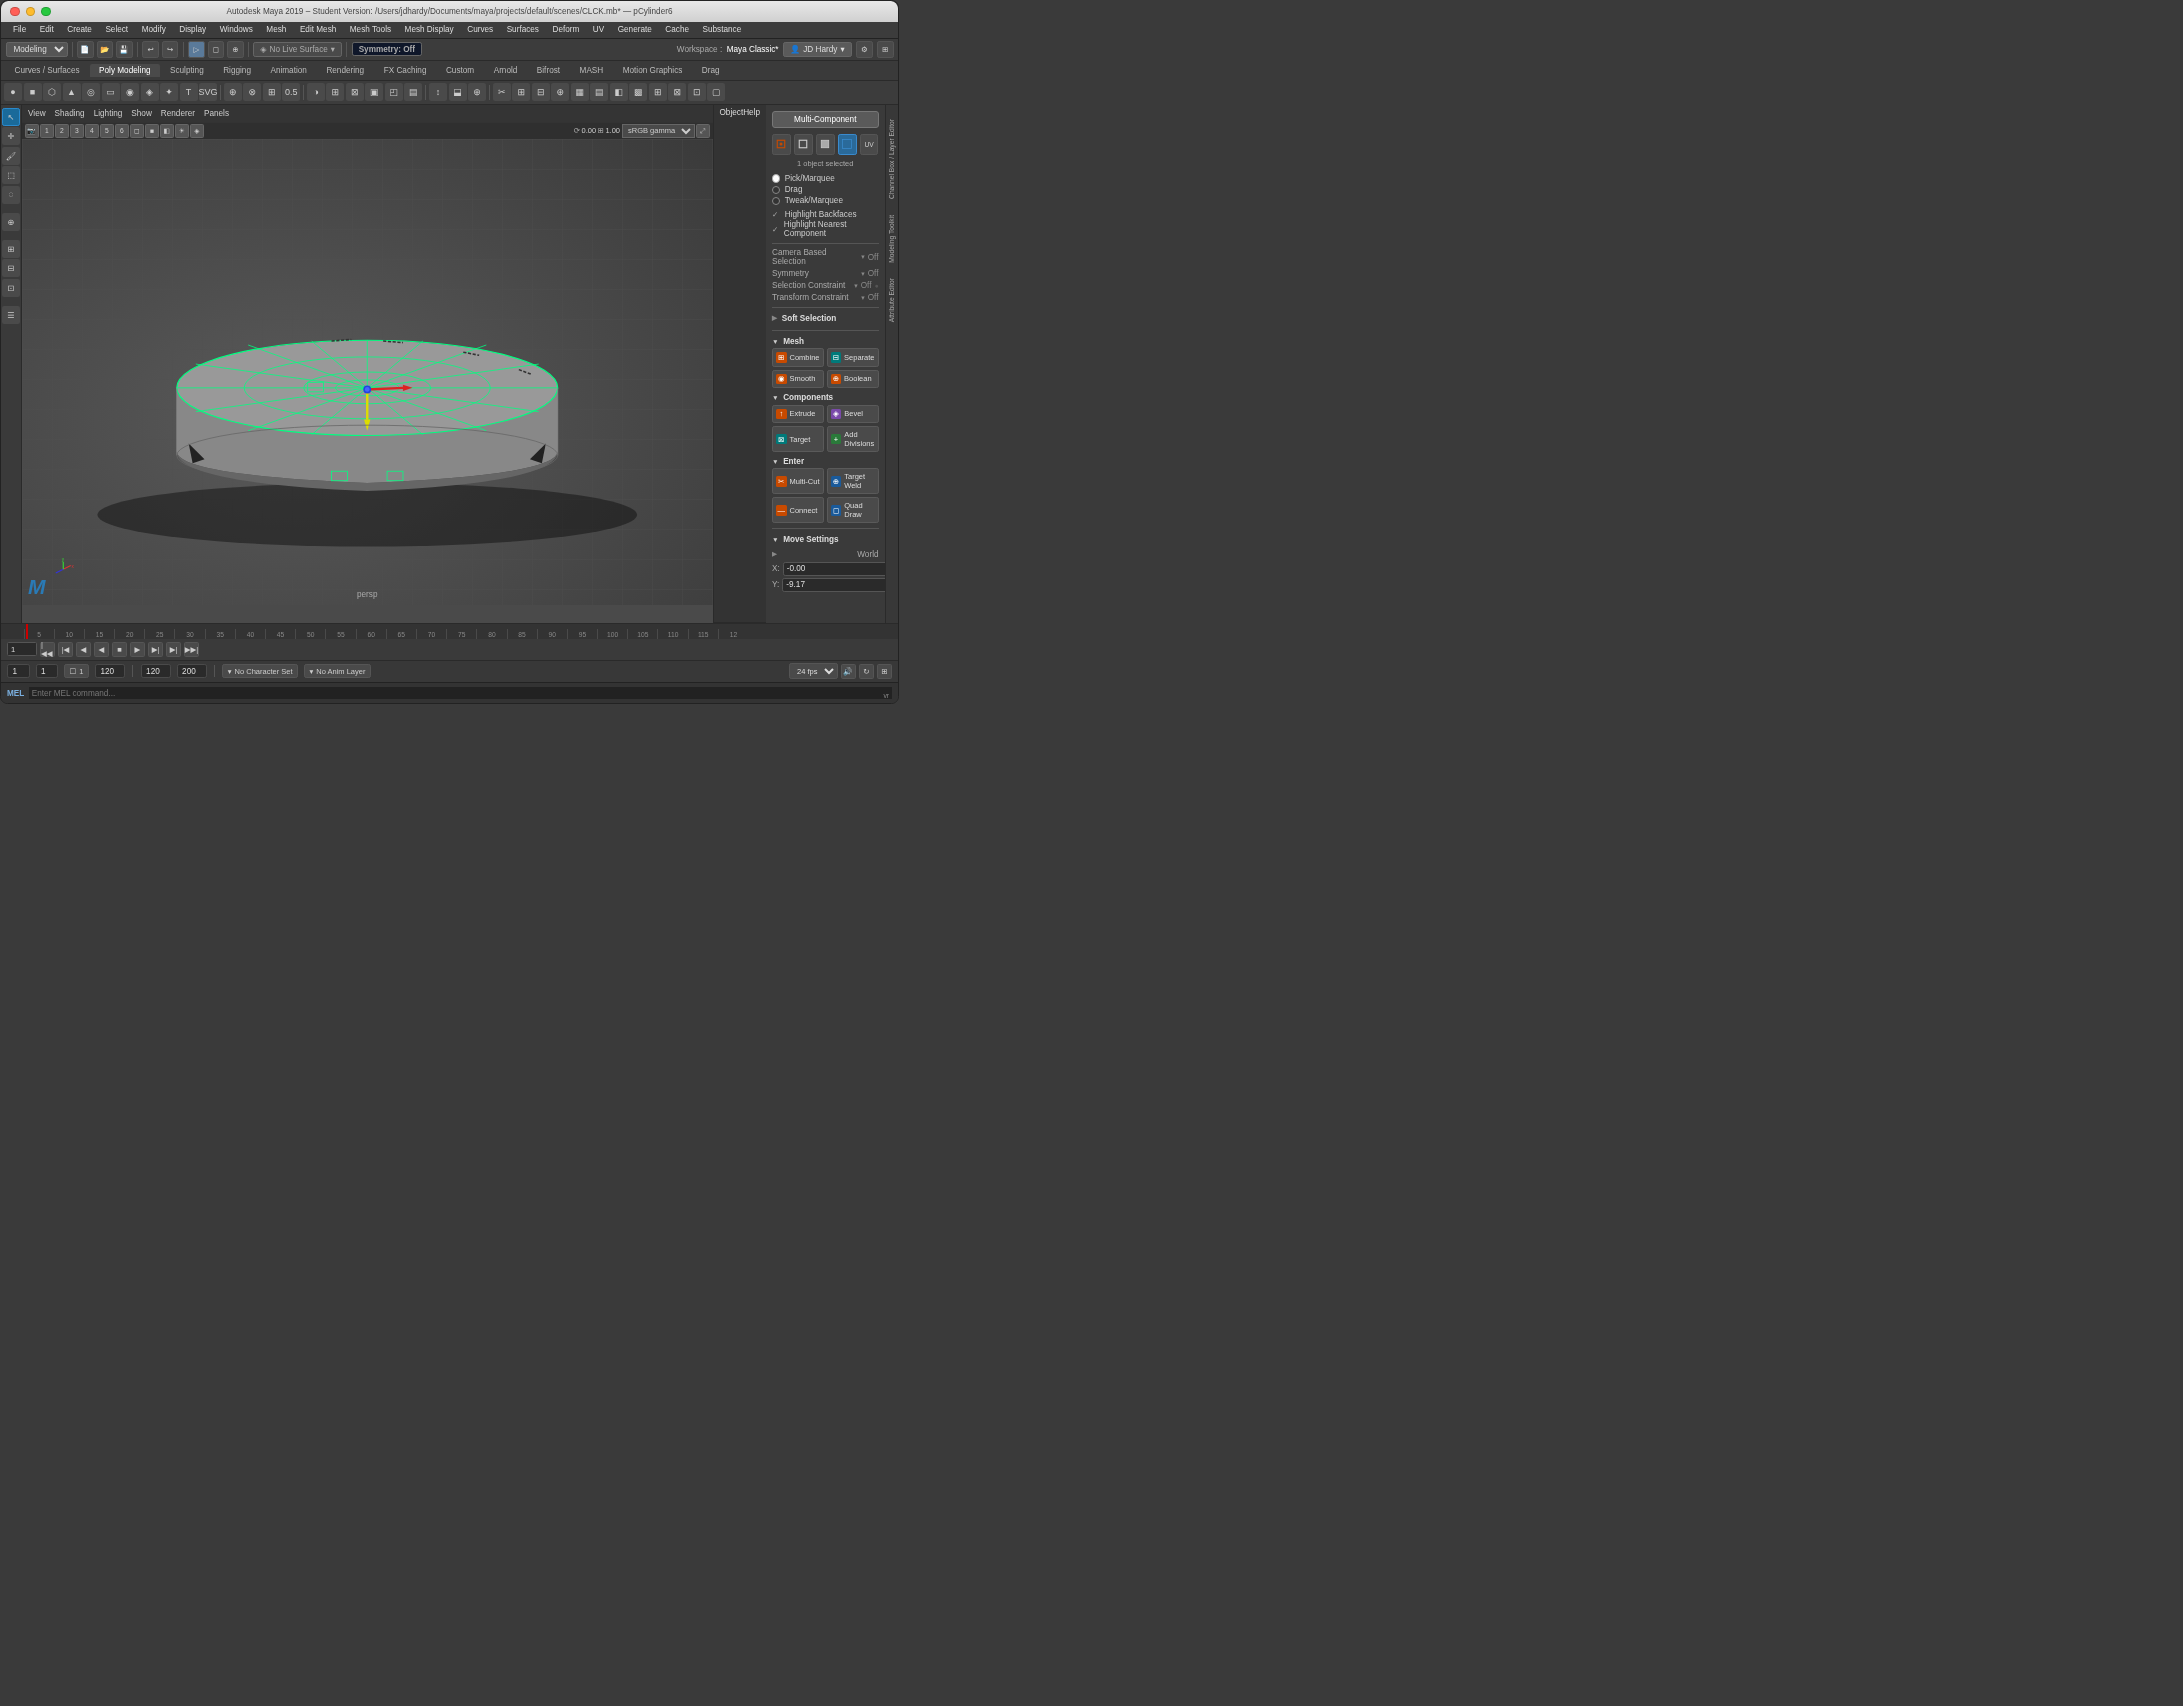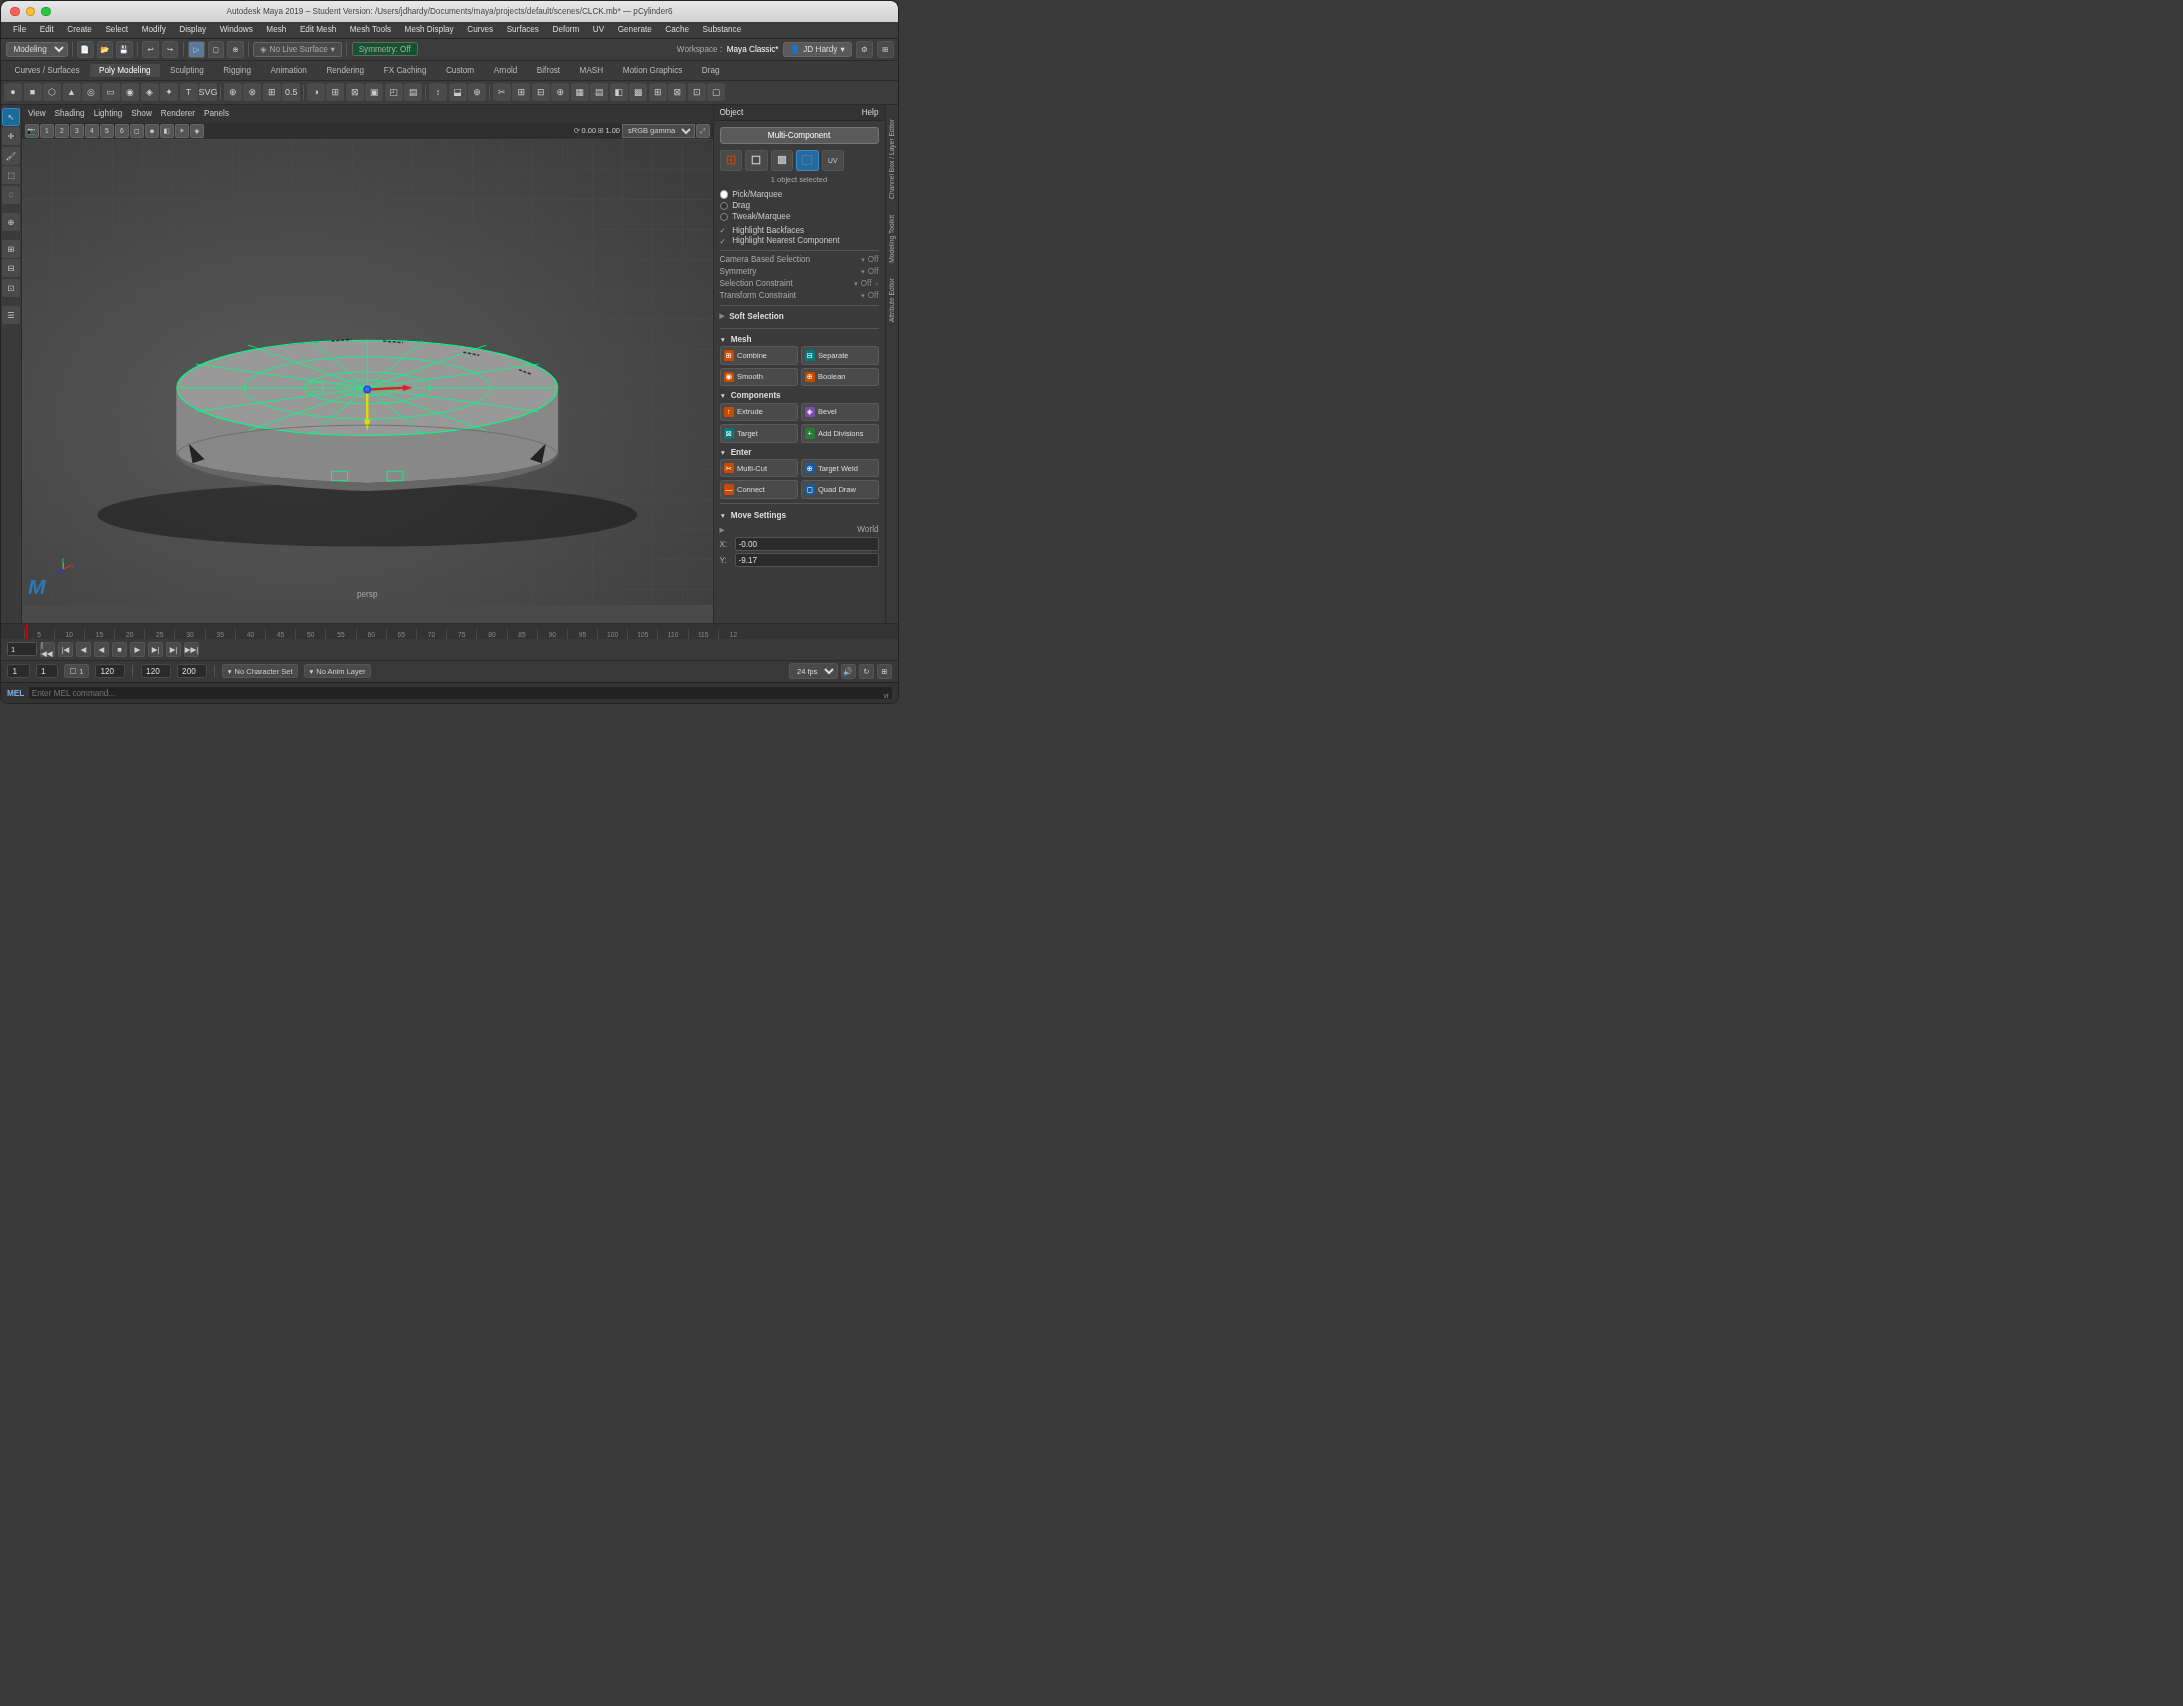--- a/index.html
+++ b/index.html
@@ -108,26 +108,27 @@
       border: 0.7px solid #666;
       border-radius: 2.2px;
       padding: 1.5px 6px;
       font-size: 8.2px;
       color: #aaa;
       display: flex;
       align-items: center;
       gap: 3px;
     }
     .symmetry-badge {
-      background: #14532d;
+      background: #0f172a;
       border: 0.7px solid #666;
       border-radius: 2.2px;
       padding: 1.5px 6px;
       font-size: 8.2px;
       color: #aaa;
+      font-weight: bold;
     }
     .workspace-area {
       margin-left: auto;
       display: flex;
       align-items: center;
       gap: 4.5px;
     }
     .workspace-label { color: #aaa; font-size: 8.2px; }
     .workspace-val { color: #fff; font-size: 8.2px; }
     .user-badge {
@@ -280,21 +281,21 @@
       color: #2a7ab5;
       font-style: italic;
     }
 
     
     .right-panel {
       width: 172px;
       background: #3a3a3a;
       border-left: 0.7px solid #2a2a2a;
       display: flex;
-      flex-direction: column;
+      flex-direction: row;
       overflow: hidden;
       justify-content: center;
     }
 
     
     .right-content {
       flex: 1;
       overflow-y: auto;
       padding: 6px;
     }

